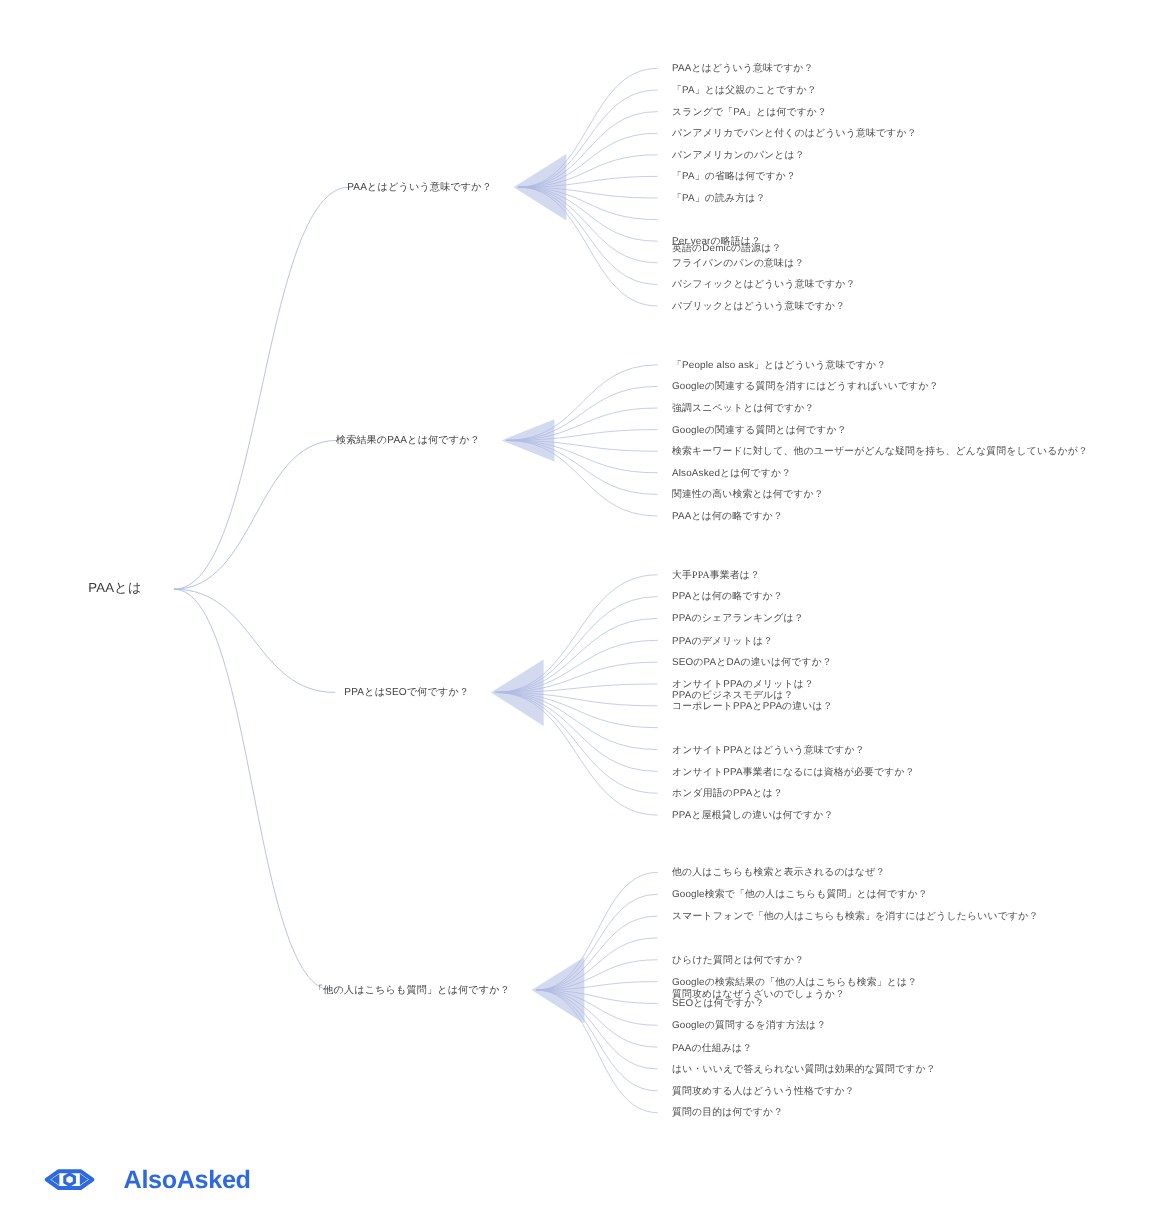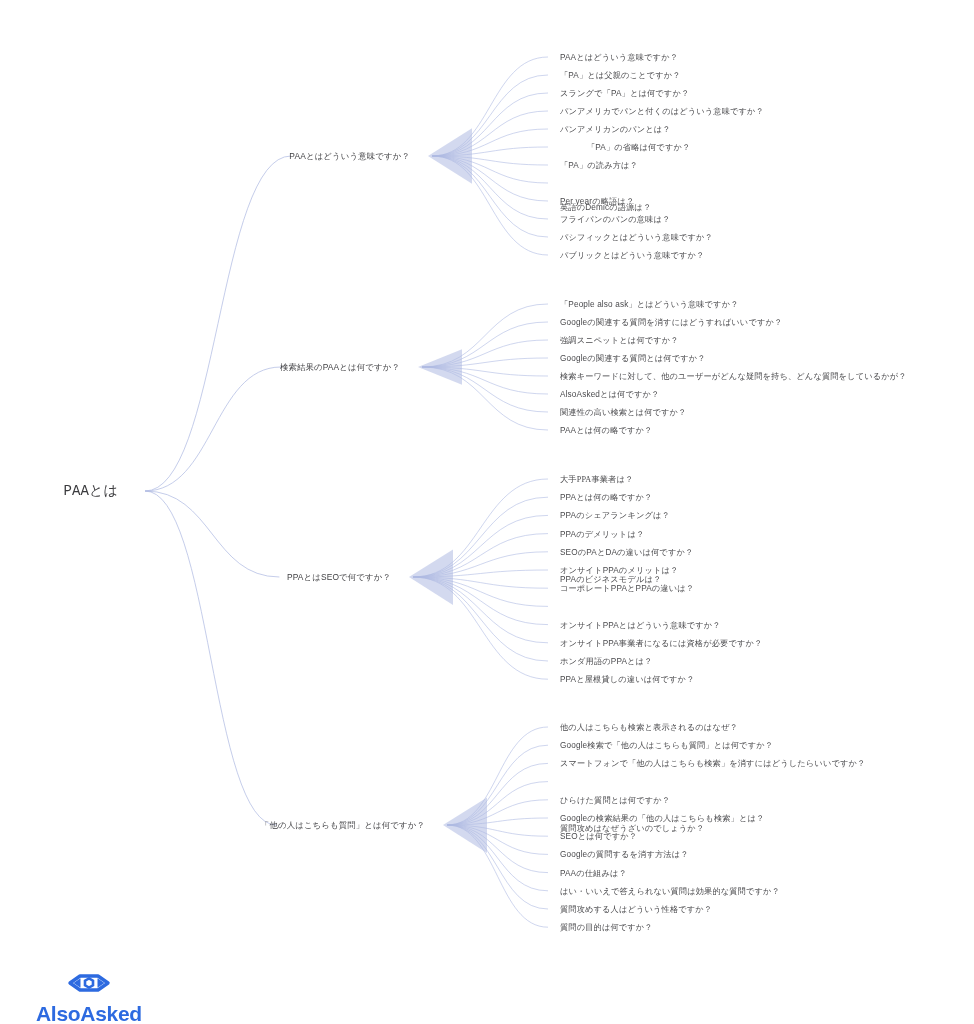--- a/index.html
+++ b/index.html
@@ -13,28 +13,28 @@
   #edges{position:absolute;left:0;top:0;width:974px;height:1024px;pointer-events:none;}
   .node{
     position:absolute;
     font-size:8.2px;
     line-height:11px;
     color:#3f3f42;
     white-space:nowrap;
     letter-spacing:0.15px;
     transform:translateY(-50%);
   }
-  .node.root{font-size:14px;color:#3a3a3d;font-family:Liberation Mono, monospace;}
+  .node.root{font-size:11px;color:#3a3a3d;}
   .node.branch{font-size:8.4px;color:#3f3f42;}
   .node.leaf{font-size:8.2px;color:#4a4a4d;}
   .node.anchor-right{text-align:right;}
   
   #footer{
     position:absolute;left:36px;top:972px;
-    display:flex;align-items:center;gap:9px;flex-direction:column;
+    display:flex;align-items:center;gap:23px;
   }
   #logo-mark{display:block;}
   #logo-text{
     font-family:"Liberation Sans","DejaVu Sans",sans-serif;
     font-size:21px;font-weight:bold;color:#2d6ae0;
     letter-spacing:-0.3px;line-height:1;
   }
 </style>
 </head>
 <body>
@@ -95,21 +95,21 @@
       <path d="M443,825 L487,797.56 L487,853 Z" fill="#aebae2" opacity="0.55"></path>
     </svg>
   <div id="nodes">
       <div class="node root anchor-right" style="top: 491px; left: 0px; width: 118px;">PAAとは</div>
       <div class="node branch anchor-right" style="top: 156px; left: 0px; width: 410px;">PAAとはどういう意味ですか？</div>
       <div class="node leaf" style="top: 57px; left: 560px;">PAAとはどういう意味ですか？</div>
       <div class="node leaf" style="top: 75px; left: 560px;">「PA」とは父親のことですか？</div>
       <div class="node leaf" style="top: 93px; left: 560px;">スラングで「PA」とは何ですか？</div>
       <div class="node leaf" style="top: 111px; left: 560px;">パンアメリカでパンと付くのはどういう意味ですか？</div>
       <div class="node leaf" style="top: 129px; left: 560px;">パンアメリカンのパンとは？</div>
-      <div class="node leaf" style="top: 147px; left: 560px; margin-left: 27px;">「PA」の省略は何ですか？</div>
+      <div class="node leaf" style="top: 147px; left: 560px;">「PA」の省略は何ですか？</div>
       <div class="node leaf" style="top: 165px; left: 560px;">「PA」の読み方は？</div>
       <div class="node leaf" style="top: 183px; left: 560px; margin-top: 24px;">英語のDemicの語源は？</div>
       <div class="node leaf" style="top: 201px; left: 560px;">Per yearの略語は？</div>
       <div class="node leaf" style="top: 219px; left: 560px;">フライパンのパンの意味は？</div>
       <div class="node leaf" style="top: 237px; left: 560px;">パシフィックとはどういう意味ですか？</div>
       <div class="node leaf" style="top: 255px; left: 560px;">パブリックとはどういう意味ですか？</div>
       <div class="node branch anchor-right" style="top: 367px; left: 0px; width: 400px;">検索結果のPAAとは何ですか？</div>
       <div class="node leaf" style="top: 304px; left: 560px;">「People also ask」とはどういう意味ですか？</div>
       <div class="node leaf" style="top: 322px; left: 560px;">Googleの関連する質問を消すにはどうすればいいですか？</div>
       <div class="node leaf" style="top: 340px; left: 560px;">強調スニペットとは何ですか？</div>

